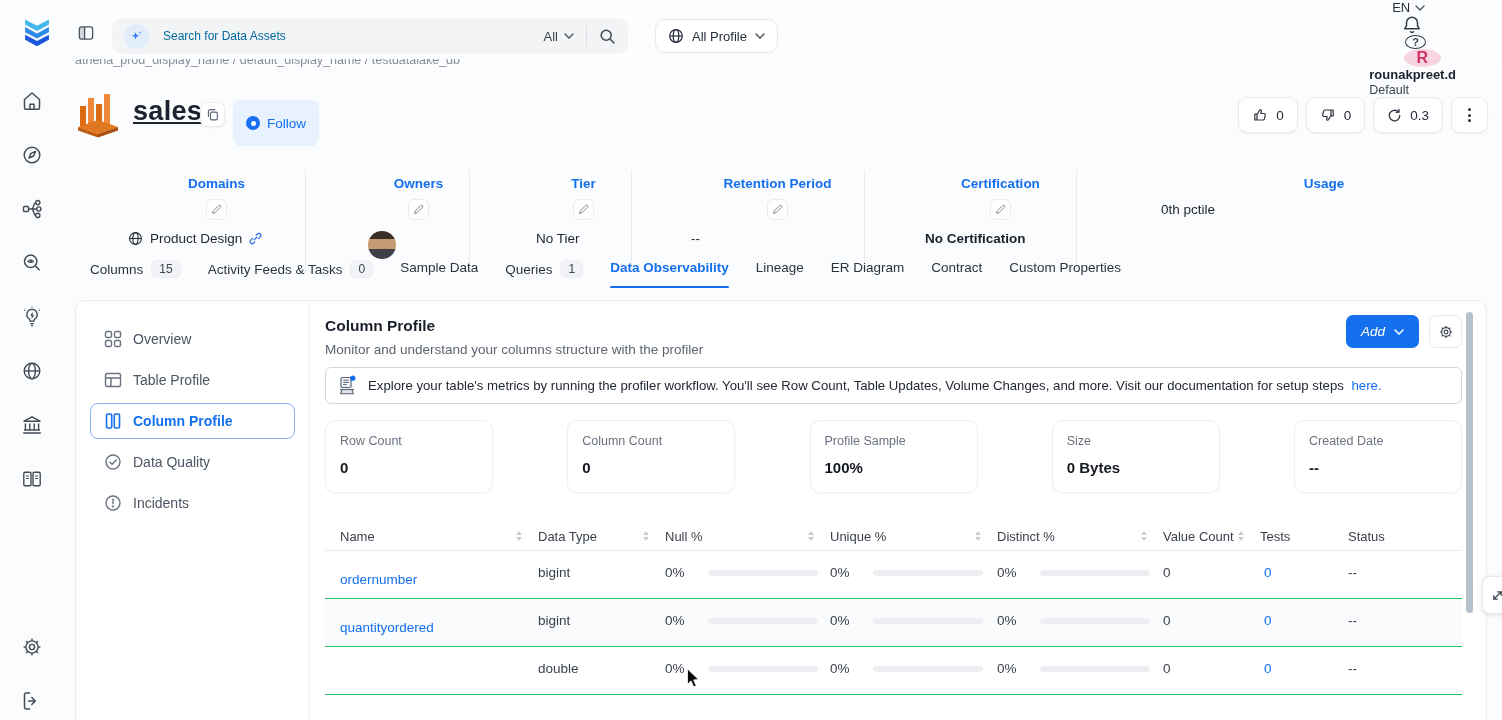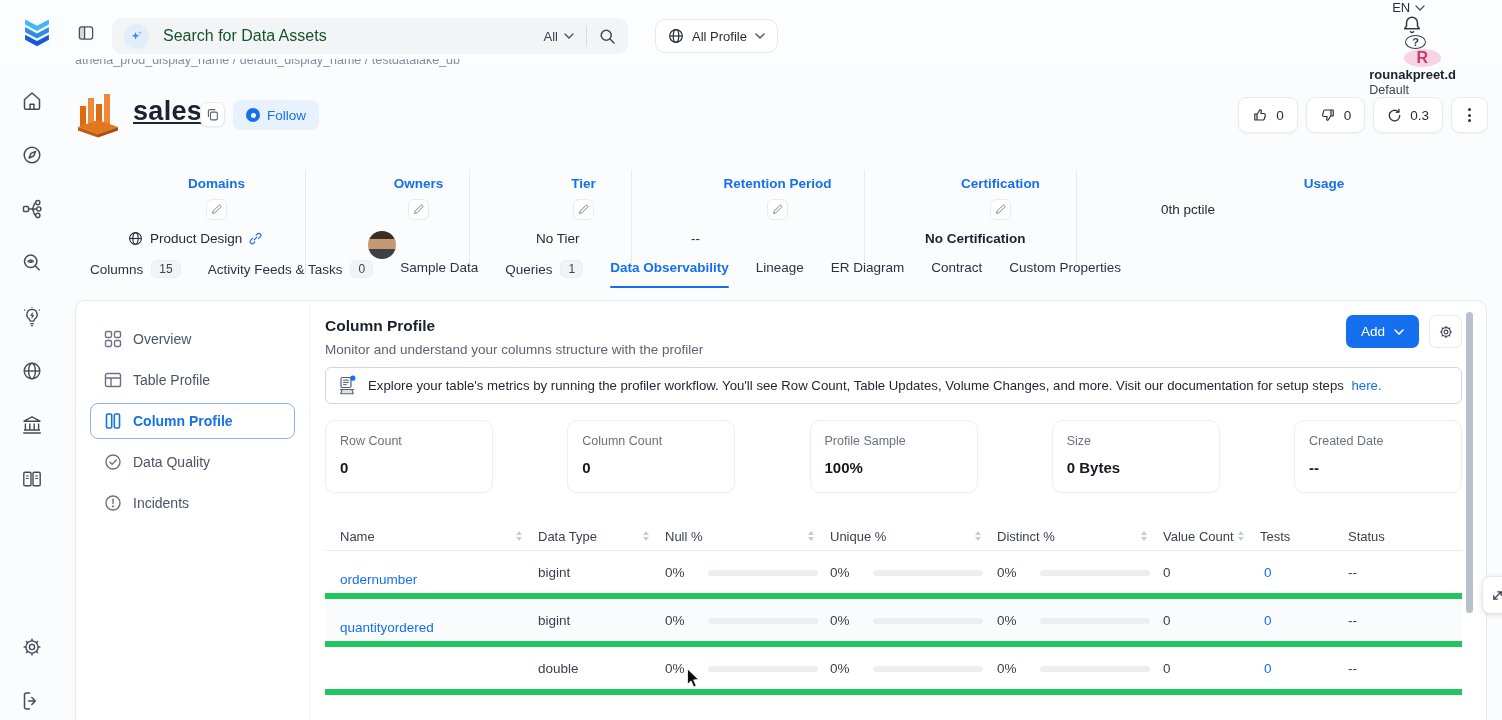--- a/index.html
+++ b/index.html
@@ -7,21 +7,21 @@
     font-family:"Liberation Sans", sans-serif; background:#fbfcfd; color:#21262e; }
 
   
   .topbar { position:absolute; left:0; top:0; width:1502px; height:64px; background:#fcfdfe; }
   .logo { position:absolute; left:20px; top:16px; width:34px; height:34px; cursor:pointer; }
   .panel-toggle { position:absolute; left:77px; top:24px; width:18px; height:18px; cursor:pointer; }
   .searchbar { position:absolute; left:112px; top:18px; width:516px; height:36px; background:#f3f4f6;
     border-radius:10px; display:flex; align-items:center; padding:0 12px; }
   .sparkle-wrap { width:25px; height:25px; border-radius:50%; background:#e2edfc; display:flex;
     align-items:center; justify-content:center; }
-  .search-ph { margin-left:14px; font-size:16px; color:#14532d; flex:1; }
+  .search-ph { margin-left:14px; font-size:12px; color:#0369a1; flex:1; }
   .scope { display:flex; align-items:center; gap:6px; font-size:13px; color:#394050; }
   .sb-div { width:1px; height:20px; background:#dadde3; margin:0 12px; }
   .domains-pill { position:absolute; left:655px; top:19px; height:34px; background:#fff;
     border:1px solid #e5e8ec; border-radius:10px; display:flex; align-items:center; gap:8px;
     padding:0 12px; font-size:13px; color:#272e3a; }
   .tb-right { position:absolute; right:16px; top:0; height:64px; display:flex; align-items:center;flex-direction:column; }
   .lang { display:flex; align-items:center; gap:5px; font-size:13px; color:#272e3a; margin-right:38px; }
   .bell-btn { margin-right:32px; cursor:pointer; display:flex; }
   .help-btn { margin-right:24px; width:21px; height:21px; border:1.4px solid #343b46; border-radius:50%;
     display:flex; align-items:center; justify-content:center; font-size:11px; font-weight:bold; color:#343b46; }
@@ -35,21 +35,21 @@
   .breadcrumb { position:absolute; left:75px; top:59px; height:9px; overflow:hidden; width:500px; }
   .breadcrumb span { display:block; margin-top:-6px; font-size:12.5px; color:#868d99; }
 
   
   .entity-icon { position:absolute; left:74px; top:89px; width:48px; height:50px; }
   .entity-title { position:absolute; left:133px; top:96px; font-size:27px; font-weight:bold;
     color:#1c2230; letter-spacing:.3px;text-decoration:underline; }
   .copy-btn { position:absolute; left:200px; top:102px; width:25px; height:25px; background:#fff;
     border:1px solid #e9ebee; border-radius:7px; box-shadow:0 1px 2px rgba(16,24,40,.06);
     display:flex; align-items:center; justify-content:center; cursor:pointer; }
-  .follow-btn { position:absolute; left:233px; top:100px; height:30px; padding:0 13px; background:#e8f1fe;
+  .follow-btn { position:absolute; left:233px; top:100px; height:46px; padding:0 13px; background:#e8f1fe;
     border-radius:8px; display:flex; align-items:center; gap:7px; color:#1570ef; font-size:13.5px; cursor:pointer; }
   .follow-dot { width:14px; height:14px; border-radius:50%; background:#1570ef; position:relative; }
   .follow-dot::after { content:""; position:absolute; left:4.5px; top:4.5px; width:5px; height:5px;
     border-radius:50%; background:#fff; }
   .actions { position:absolute; right:14px; top:97px; display:flex; gap:8px; }
   .act-btn { height:36px; background:#fff; border:1px solid #e8eaee; border-radius:9px;
     box-shadow:0 1px 2px rgba(16,24,40,.05); display:flex; align-items:center; gap:8px;
     padding:0 13px; font-size:13.5px; color:#262c38; cursor:pointer; }
   .kebab { display:flex; flex-direction:column; gap:2.6px; padding:0 3px; }
   .kebab i { width:3px; height:3px; border-radius:50%; background:#2c323d; }
@@ -81,21 +81,21 @@
   .pnav-item { height:36px; display:flex; align-items:center; gap:11px; padding:0 13px; margin-bottom:5px;
     border:1px solid transparent; border-radius:8px; font-size:14px; color:#4b5563; cursor:pointer; }
   .pnav-item svg { flex-shrink:0; }
   .pnav-item.active { border-color:#8ab0f6; color:#1570ef; font-weight:bold; }
   .content { flex:1; padding:14px 24px 0 15px; position:relative; }
   .content-head { display:flex; justify-content:space-between; align-items:flex-start; margin-bottom:10px; }
   .panel-title { font-size:15.5px; font-weight:bold; color:#1b212c; margin:2px 0 7px 0; }
   .panel-sub { font-size:13.5px; color:#5c6470; }
   .head-btns { display:flex; gap:10px; }
   .add-btn { background:#1570ef; color:#fff; height:33px; padding:0 15px; border-radius:7px;
-    display:flex; align-items:center; gap:9px; font-size:13.5px; cursor:pointer; }
+    display:flex; align-items:center; gap:9px; font-size:13.5px; cursor:pointer;font-style:italic; }
   .gear-btn { width:33px; height:33px; background:#fff; border:1px solid #e7e9ee; border-radius:7px;
     display:flex; align-items:center; justify-content:center; cursor:pointer; }
 
   .banner { border:1px solid #d3d7dd; border-radius:6px; height:37px; display:flex; align-items:center;
     gap:10px; padding:0 10px; font-size:13.2px; color:#222834; margin-bottom:16px; }
   .banner a { color:#1570ef; text-decoration:none; margin-left:4px; cursor:pointer; }
 
   .stats { display:flex; justify-content:space-between; margin-bottom:29px; }
   .stat-card { width:168px; height:73px; border:1px solid #edeff2; border-radius:10px; padding:13px 14px;
     box-shadow:0 1px 2px rgba(16,24,40,.03); }
@@ -107,21 +107,21 @@
 
   .grid-cols { display:grid; grid-template-columns:213px 127px 165px 167px 166px 97px 88px 1fr; }
   .thead { border-bottom:1px solid #e9ebee; height:29px; align-items:center; font-size:13px; color:#3a414e; }
   .th { display:flex; align-items:center; justify-content:space-between; padding-right:16px; }
   .th:first-child { padding-left:15px;align-items:center; }
   .sorter { display:flex; flex-direction:column; gap:2px; }
   .car-up { width:0; height:0; border-left:3.5px solid transparent; border-right:3.5px solid transparent;
     border-bottom:4.5px solid #c8cdd4; }
   .car-down { width:0; height:0; border-left:3.5px solid transparent; border-right:3.5px solid transparent;
     border-top:4.5px solid #c8cdd4; }
-  .trow { height:48px; border-bottom:6px solid #22c55e; align-items:start; }
+  .trow { height:48px; border-bottom:1px solid #22c55e; align-items:start; }
   .trow.alt { background:#fafbfc; }
   .cell { padding-top:14px; font-size:13.5px; color:#3a414e; }
   .cell-name { padding-left:15px; padding-top:21px; color:#1570ef; cursor:pointer; }
   .pct { display:flex; }
   .pct .v { width:34px; }
   .bar { width:110px; height:6px; background:#eceef1; border-radius:3px; margin:5px 0 0 9px; }
   .cell-tests { color:#1570ef; padding-left:4px; cursor:pointer; }
 
   
   .rail { position:absolute; left:0; top:64px; bottom:0; width:64px; display:flex; flex-direction:column;

